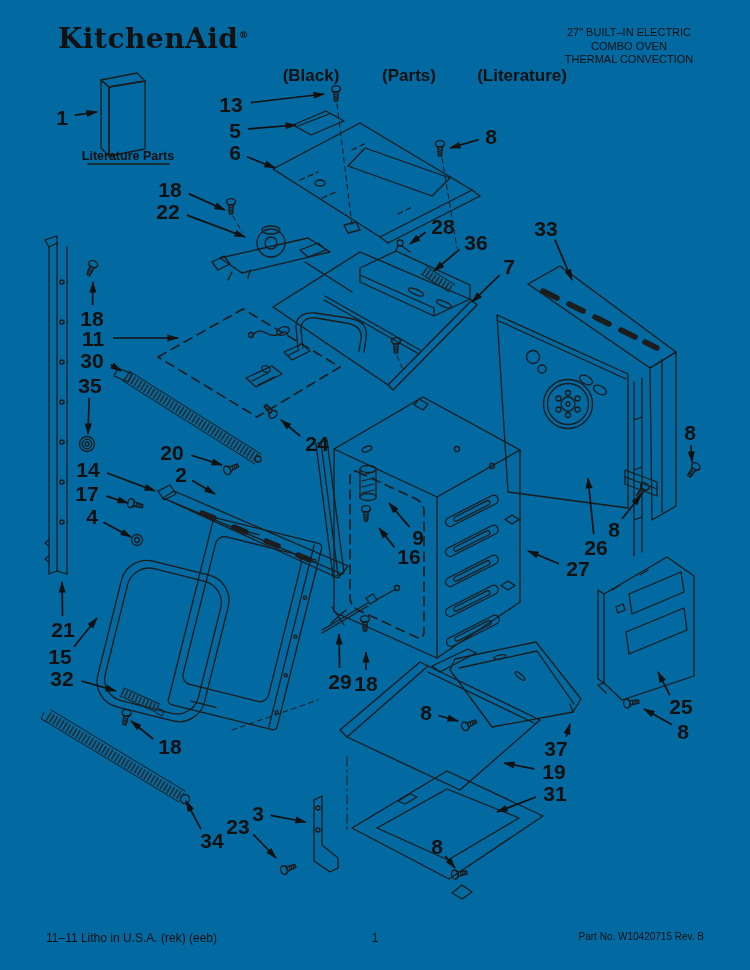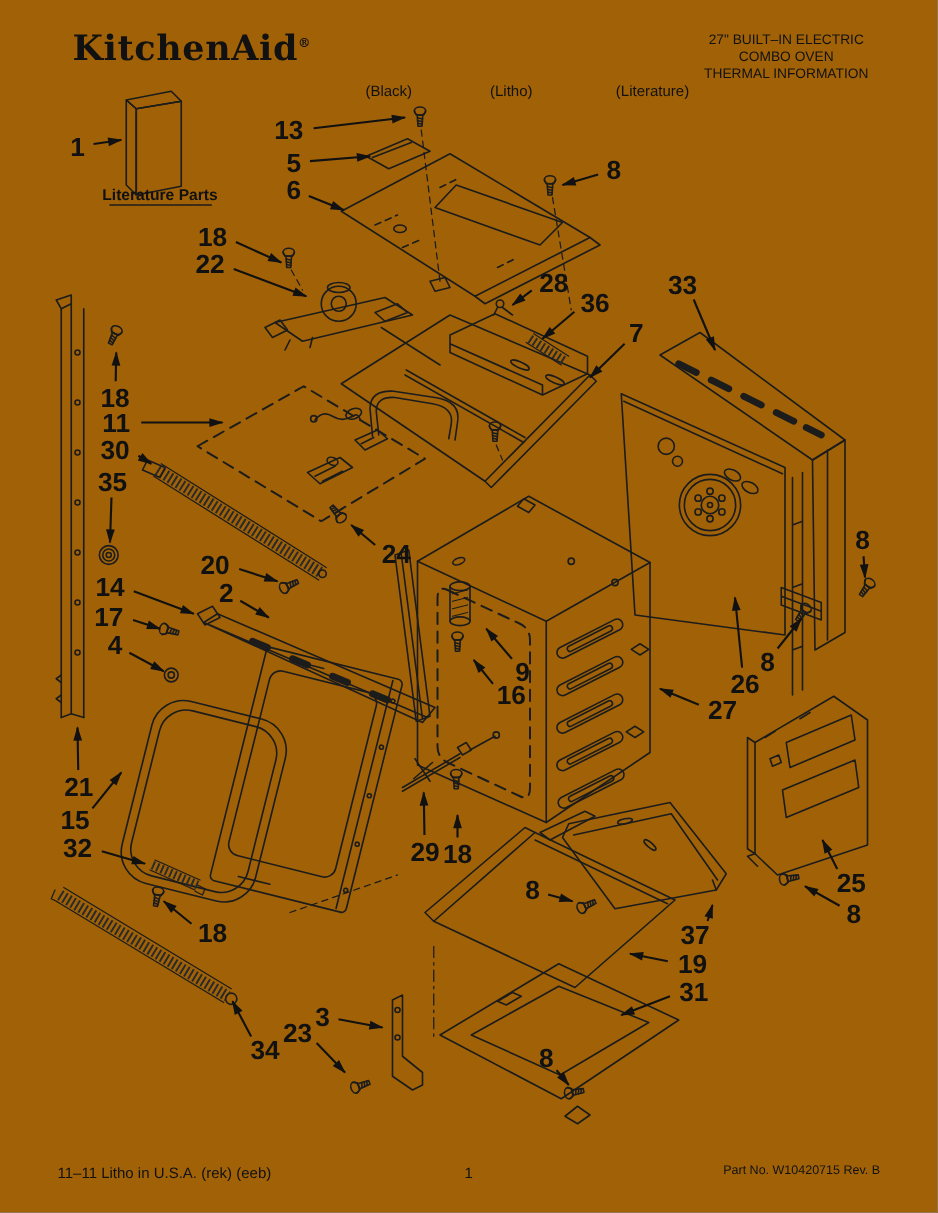--- a/index.html
+++ b/index.html
@@ -1,24 +1,24 @@
 <!DOCTYPE html>
 <html><head>
 <meta charset="utf-8">
 <style>
   html,body{margin:0;padding:0;background:#888;}
-  #page{position:relative;width:750px;height:970px;background:#a16207;overflow:hidden;
+  #page{position:relative;width:750px;height:970px;background:#0369a1;overflow:hidden;
         font-family:"Liberation Sans",sans-serif;color:#111;}
   .abs{position:absolute;}
   .brand{left:58px;top:22px;font-family:"DejaVu Serif",serif;font-weight:bold;
          font-size:28px;letter-spacing:.5px;white-space:nowrap;}
   .brand sup{font-size:10px;font-weight:bold;}
   .title{left:280px;top:17px;transform:translateX(-50%);font-size:24px;font-weight:bold;white-space:nowrap;}
   .models{left:370px;top:48px;transform:translateX(-50%);font-size:13.5px;font-weight:bold;white-space:nowrap;}
-  .finish{top:66px;transform:translateX(-50%);font-size:12px;font-weight:normal;white-space:nowrap;}
+  .finish{top:66px;transform:translateX(-50%);font-size:17px;font-weight:bold;white-space:nowrap;}
   .infoblock{left:558px;top:26px;width:142px;text-align:center;font-size:11px;line-height:13.5px;}
   .ordering{left:375px;top:905px;transform:translateX(-50%);font-size:11.5px;font-weight:bold;white-space:nowrap;}
   .litho{left:46px;top:931px;font-size:12px;white-space:nowrap;}
   .pageno{left:375px;top:931px;transform:translateX(-50%);font-size:12px;}
   .partno{right:46px;top:931px;font-size:10px;white-space:nowrap;}
   svg#diagram{position:absolute;left:0;top:0;}
   #parts{stroke:#1c1c1c;fill:none;stroke-width:1.3;stroke-linejoin:round;stroke-linecap:round;}
   .thin{stroke-width:1;}
   .dash{stroke-dasharray:5 4;}
   .boxdash{stroke-dasharray:9 6;stroke-width:1.6;}
@@ -31,26 +31,26 @@
   .litlabel{fill:#111;stroke:none;font-family:"Liberation Sans",sans-serif;
             font-weight:700;font-size:12.5px;text-anchor:middle;}
 </style>
 </head>
 <body>
 
 <div id="page">
 
   <div class="abs brand"><span>KitchenAid</span><sup>®</sup></div>
   <div class="abs finish" style="left:311px">(Black)</div>
-  <div class="abs finish" style="left:409px">(Litho)</div>
+  <div class="abs finish" style="left:409px">(Parts)</div>
   <div class="abs finish" style="left:522px">(Literature)</div>
   <div class="abs infoblock">
     <div>27" BUILT–IN ELECTRIC</div>
     <div>COMBO OVEN</div>
-    <div>THERMAL INFORMATION</div>
+    <div>THERMAL CONVECTION</div>
   </div>
 
   <svg id="diagram" width="750" height="970" viewBox="0 0 750 970">
     <defs>
       <marker id="ah" markerWidth="13" markerHeight="10" refX="11" refY="4" orient="auto" markerUnits="userSpaceOnUse">
         <path d="M0.5,0.5 L12,4 L0.5,7.5 Z" fill="#111"></path>
       </marker>
       <g id="screw">
         <ellipse cx="0" cy="-3.2" rx="4.5" ry="3.2"></ellipse>
         <path d="M-4.5,-3.2 L-3,0 L3,0 L4.5,-3.2"></path>

